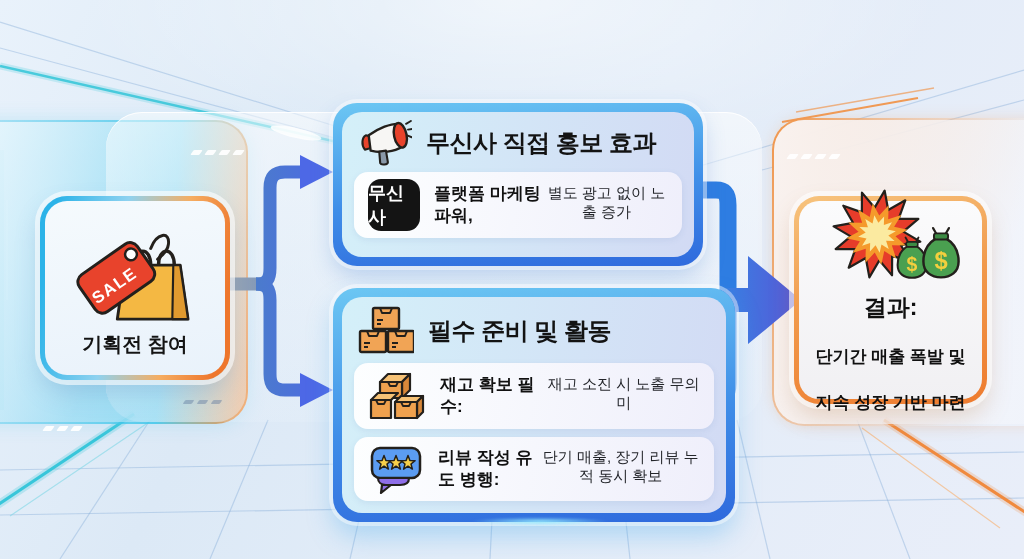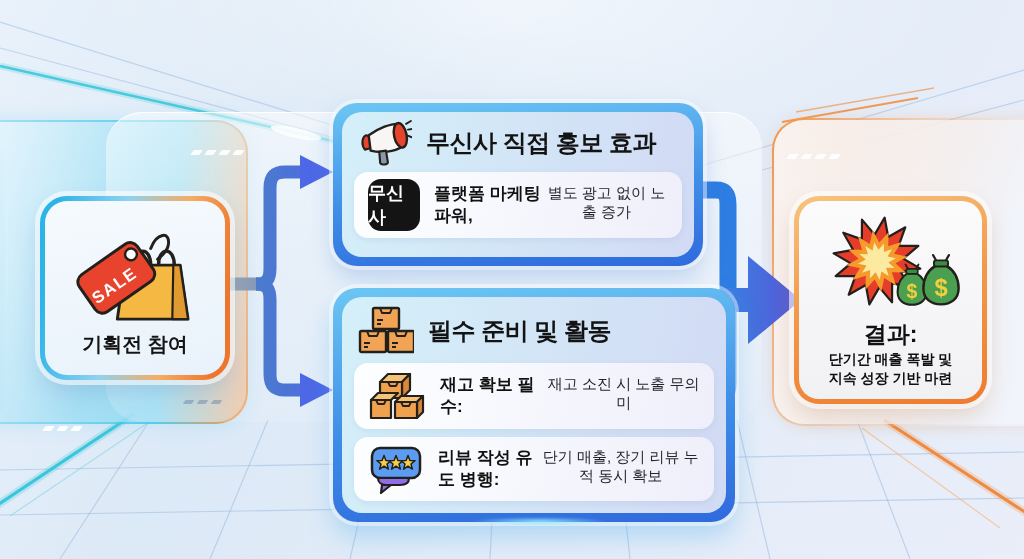--- a/index.html
+++ b/index.html
@@ -71,21 +71,21 @@
 
   .musinsa-badge { width:52px; height:52px; border-radius:13px; background:#141414; color:#ffffff;
     font-size:18px; font-weight:700; display:flex; align-items:center; justify-content:center; flex:none; }
 
   .result-card { left:794px; top:196px; width:193px; height:208px; border-radius:25px; padding:5px;
     background:linear-gradient(165deg,#f7c47e 0%,#f19a4c 45%,#ee7b2e 100%);
     box-shadow:0 0 0 5px rgba(255,255,255,.6), 0 12px 24px rgba(180,120,70,.28); }
   .result-card .card-inner { border-radius:20px; background:linear-gradient(180deg,#fbfbfc 0%,#f1f0f3 100%);
     display:flex; flex-direction:column; align-items:center; justify-content:center; text-align:center; }
   .result-title { font-size:23px; font-weight:800; color:#101010; margin-top:2px; }
-  .result-line  { font-size:14px; font-weight:800; color:#101010; line-height:1.3; }
+  .result-line  { font-size:17px; font-weight:800; color:#101010; line-height:1.3;margin-top:23px; }
 
   .icon { flex:none; display:block; }
 </style>
 </head>
 <body>
 
 <div class="stage">
 
   <svg class="layer" viewBox="0 0 1024 559" aria-hidden="true">
     <g stroke="rgba(130,170,215,.4)" stroke-width="1.2" fill="none">

